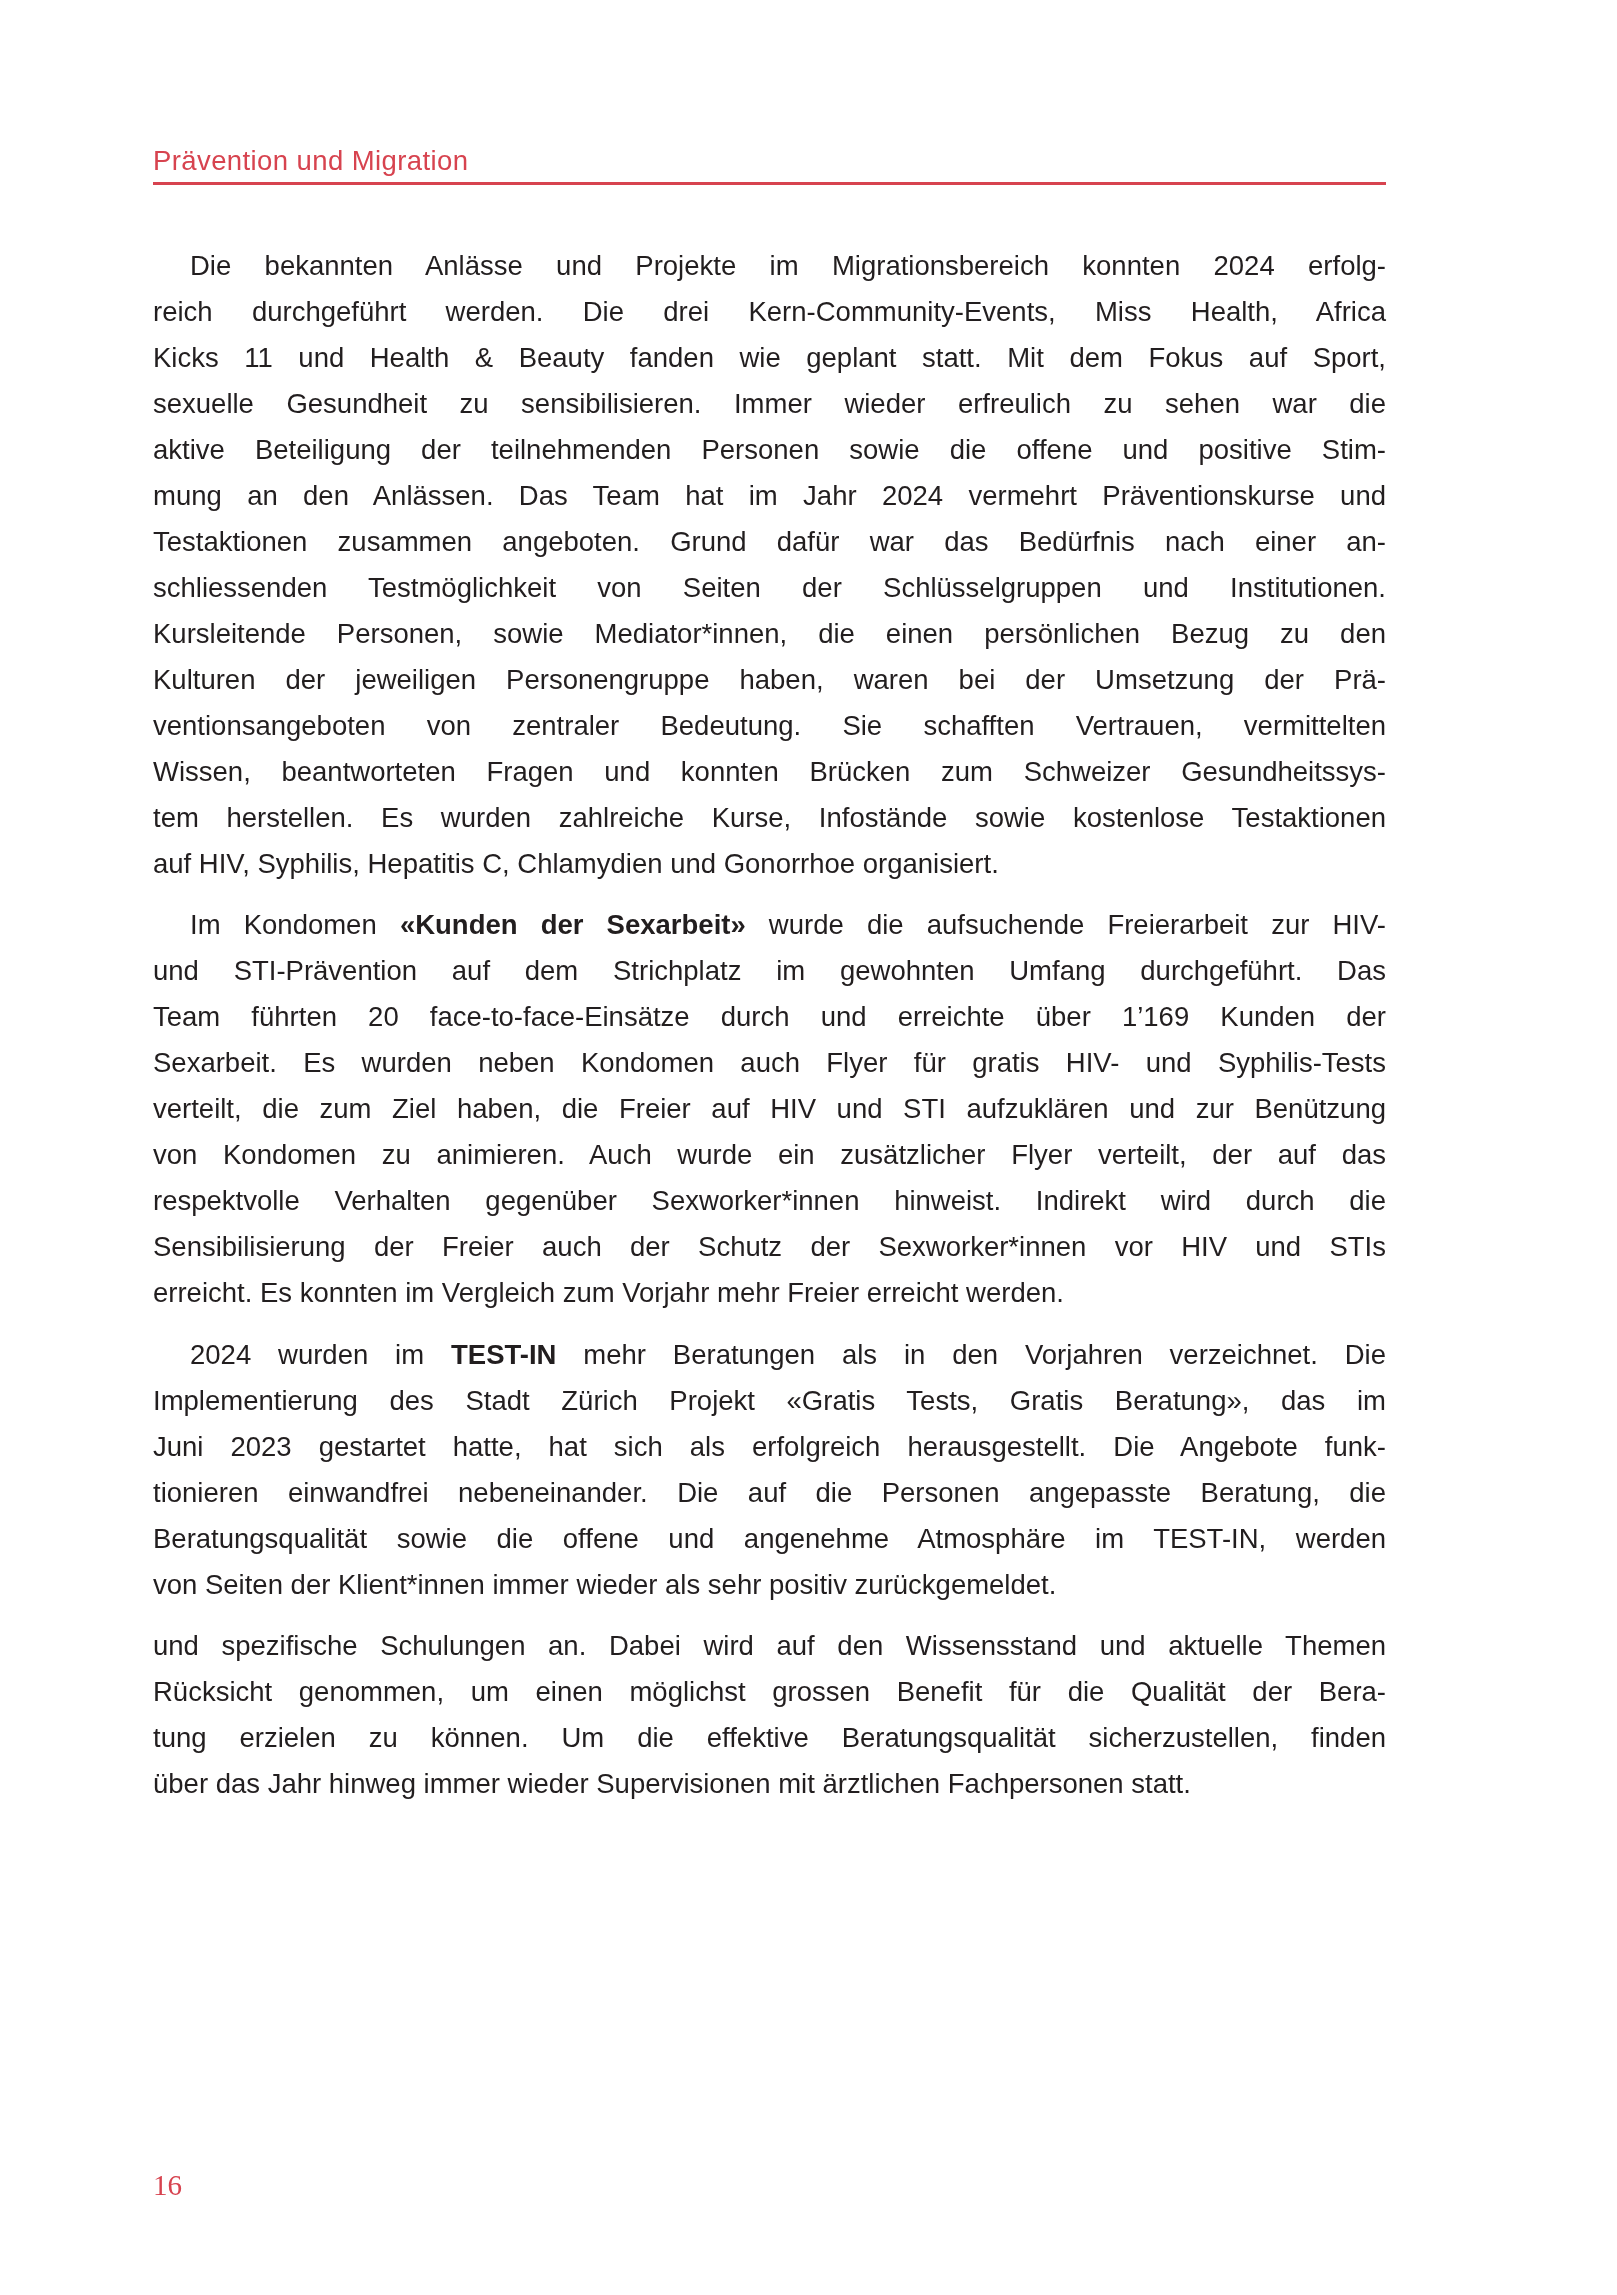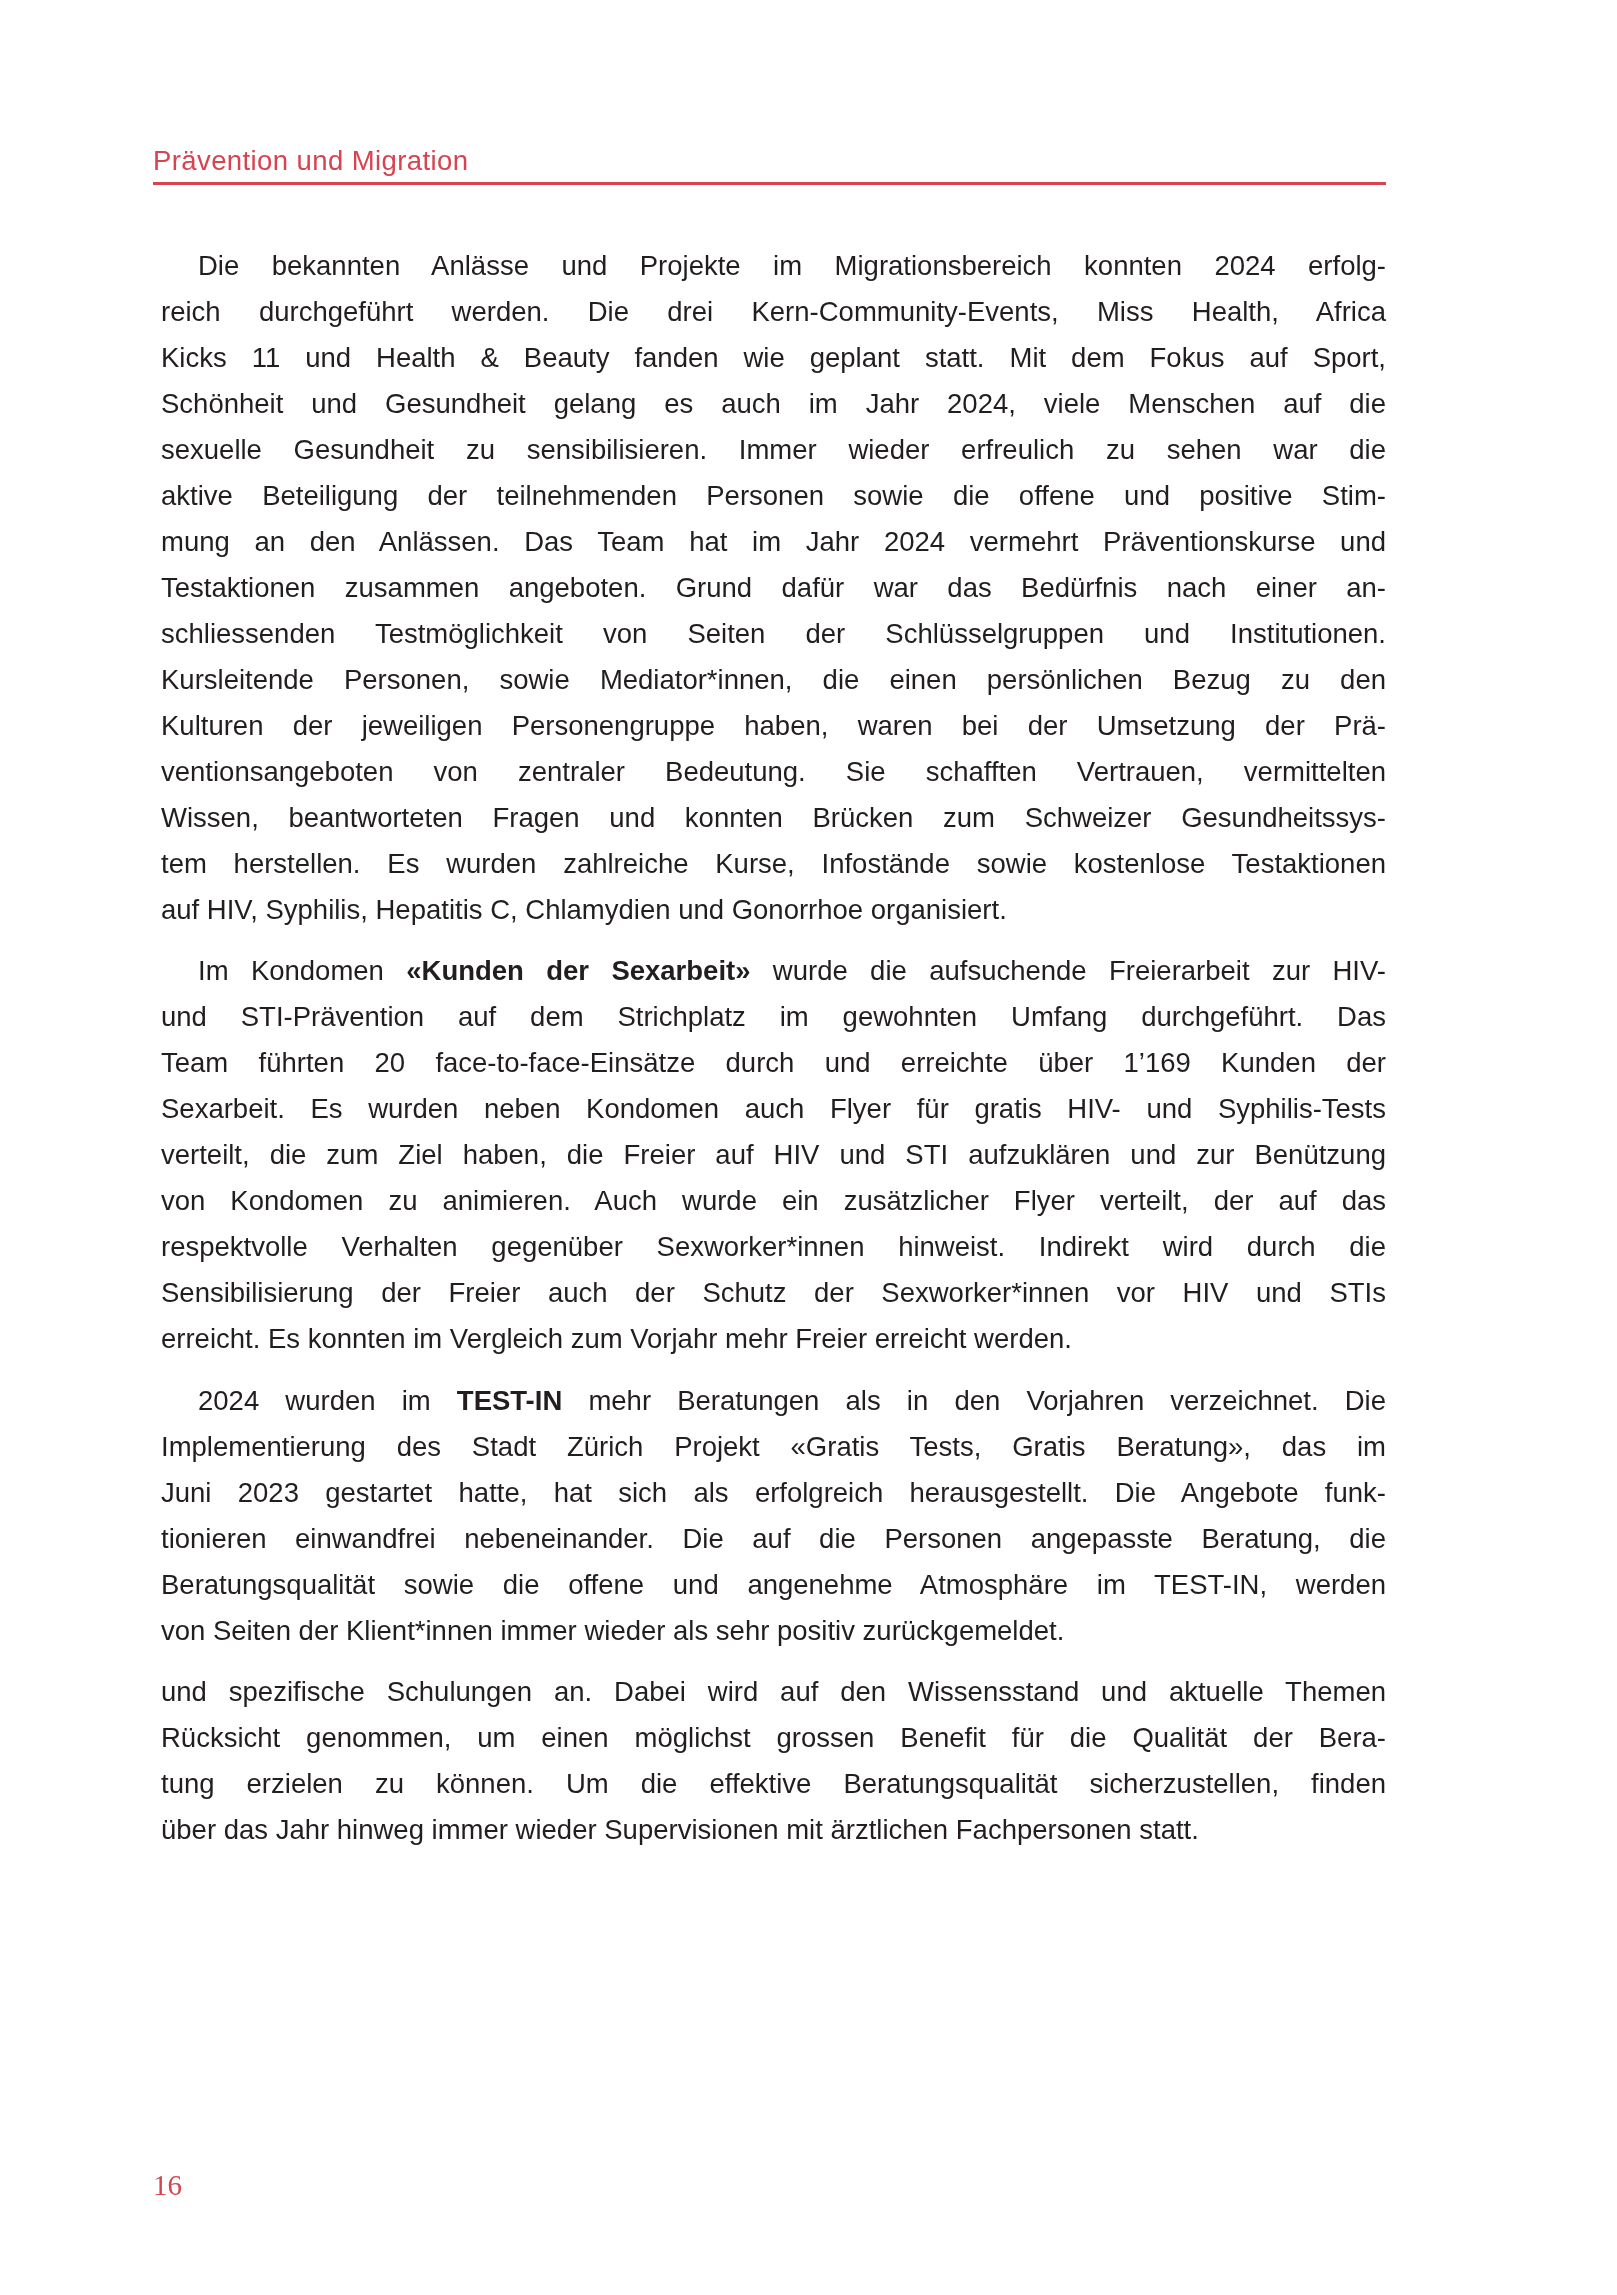--- a/index.html
+++ b/index.html
@@ -42,21 +42,20 @@
     color: var(--ink);
     font-size: 27.5px;
     line-height: 46px;
   }
   .paragraph { margin: 0 0 15.3px 0; }
   .paragraph:last-child { margin-bottom: 0; }
   .line {
     text-align: justify;
     text-align-last: justify;
     white-space: normal;
-    margin-left: 8px;
   }
   .line.last { text-align-last: left; }
   .line.indent { text-indent: 37px; }
   .seg.bold { font-weight: bold; }
   .page-number {
     position: absolute;
     left: 153px;
     top: 2168px;
     font-size: 29px;
     line-height: 35px;
@@ -68,21 +67,20 @@
 <body>
 
 <div class="page">
   <div class="header-title">Prävention und Migration</div>
   <div class="header-rule"></div>
   <div class="body-text" id="body-container">
       <div class="paragraph">
         <div class="line indent"><span class="seg">Die bekannten Anlässe und Projekte im Migrationsbereich konnten 2024 erfolg-</span></div>
         <div class="line"><span class="seg">reich durchgeführt werden. Die drei Kern-Community-Events, Miss Health, Africa</span></div>
         <div class="line"><span class="seg">Kicks 11 und Health &amp; Beauty fanden wie geplant statt. Mit dem Fokus auf Sport,</span></div>
-        <div class="line"><span class="seg">Schönheit und Gesundheit gelang es auch im Jahr 2024, viele Menschen auf die</span></div>
         <div class="line"><span class="seg">sexuelle Gesundheit zu sensibilisieren. Immer wieder erfreulich zu sehen war die</span></div>
         <div class="line"><span class="seg">aktive Beteiligung der teilnehmenden Personen sowie die offene und positive Stim-</span></div>
         <div class="line"><span class="seg">mung an den Anlässen. Das Team hat im Jahr 2024 vermehrt Präventionskurse und</span></div>
         <div class="line"><span class="seg">Testaktionen zusammen angeboten. Grund dafür war das Bedürfnis nach einer an-</span></div>
         <div class="line"><span class="seg">schliessenden Testmöglichkeit von Seiten der Schlüsselgruppen und Institutionen.</span></div>
         <div class="line"><span class="seg">Kursleitende Personen, sowie Mediator*innen, die einen persönlichen Bezug zu den</span></div>
         <div class="line"><span class="seg">Kulturen der jeweiligen Personengruppe haben, waren bei der Umsetzung der Prä-</span></div>
         <div class="line"><span class="seg">ventionsangeboten von zentraler Bedeutung. Sie schafften Vertrauen, vermittelten</span></div>
         <div class="line"><span class="seg">Wissen, beantworteten Fragen und konnten Brücken zum Schweizer Gesundheitssys-</span></div>
         <div class="line"><span class="seg">tem herstellen. Es wurden zahlreiche Kurse, Infostände sowie kostenlose Testaktionen</span></div>

